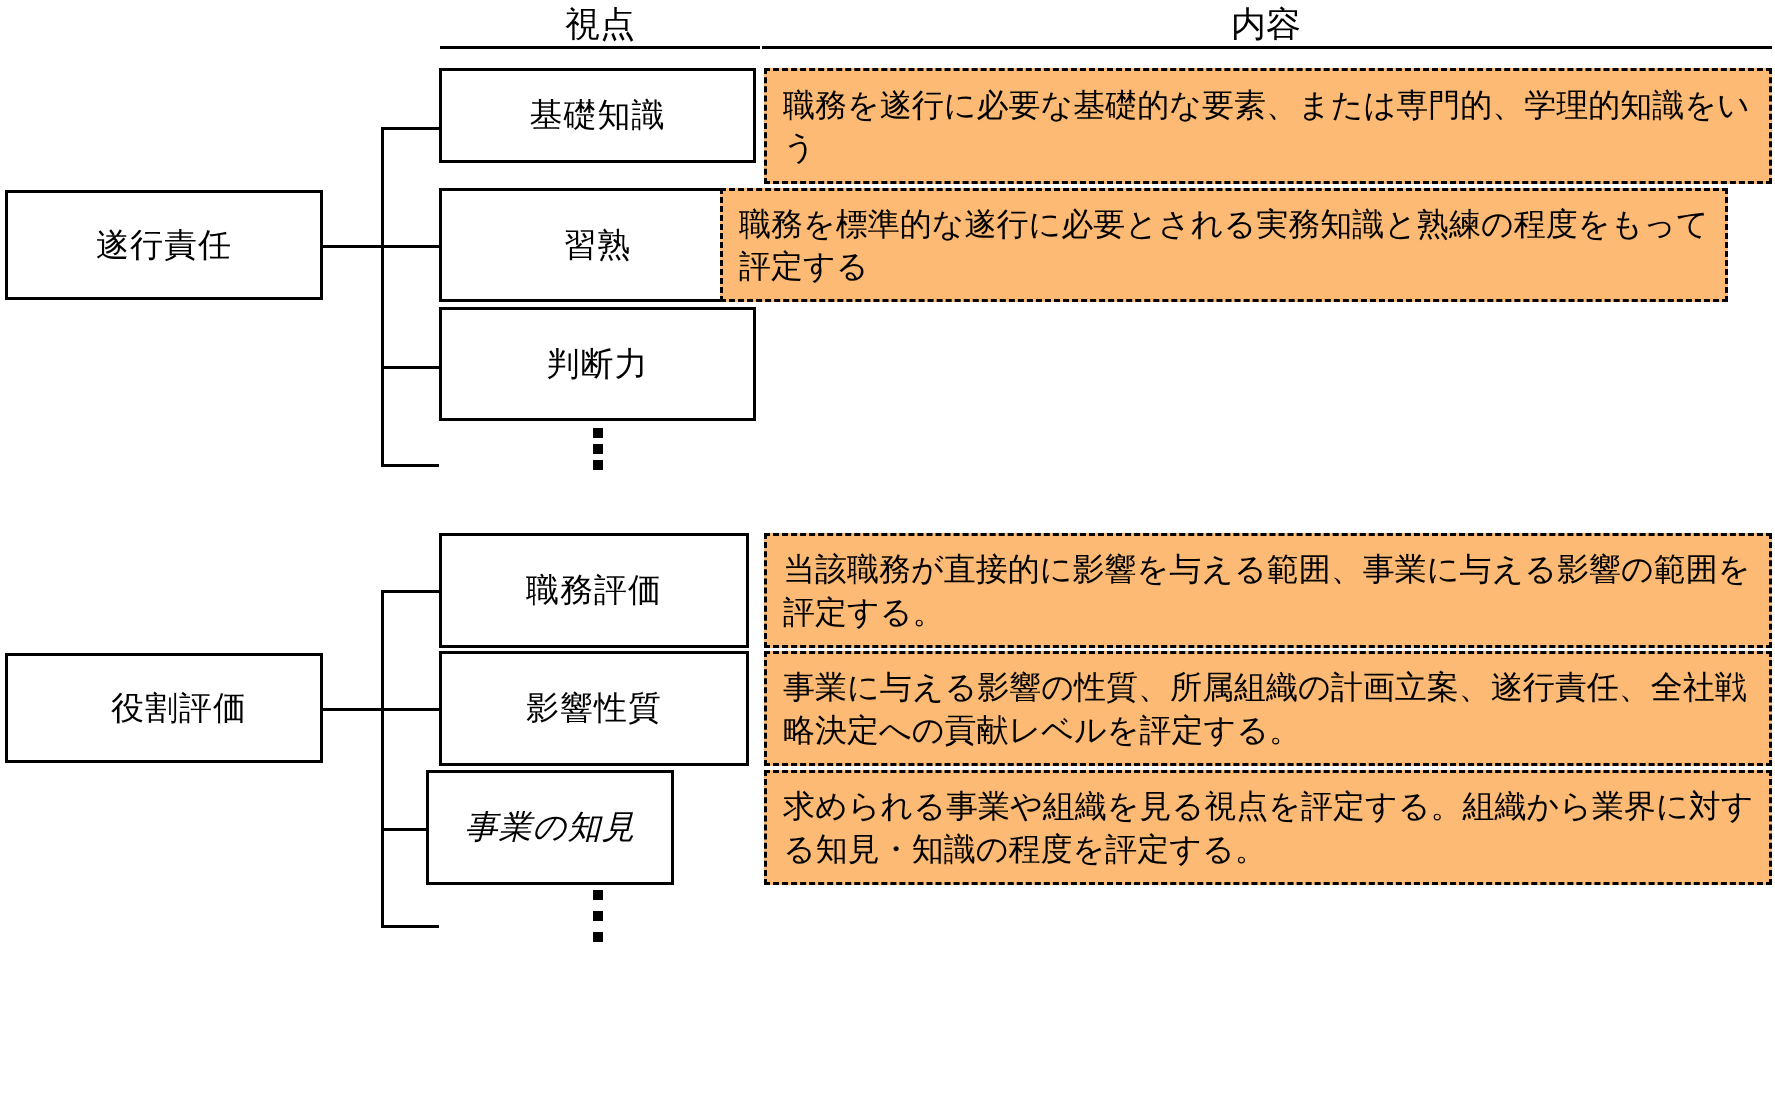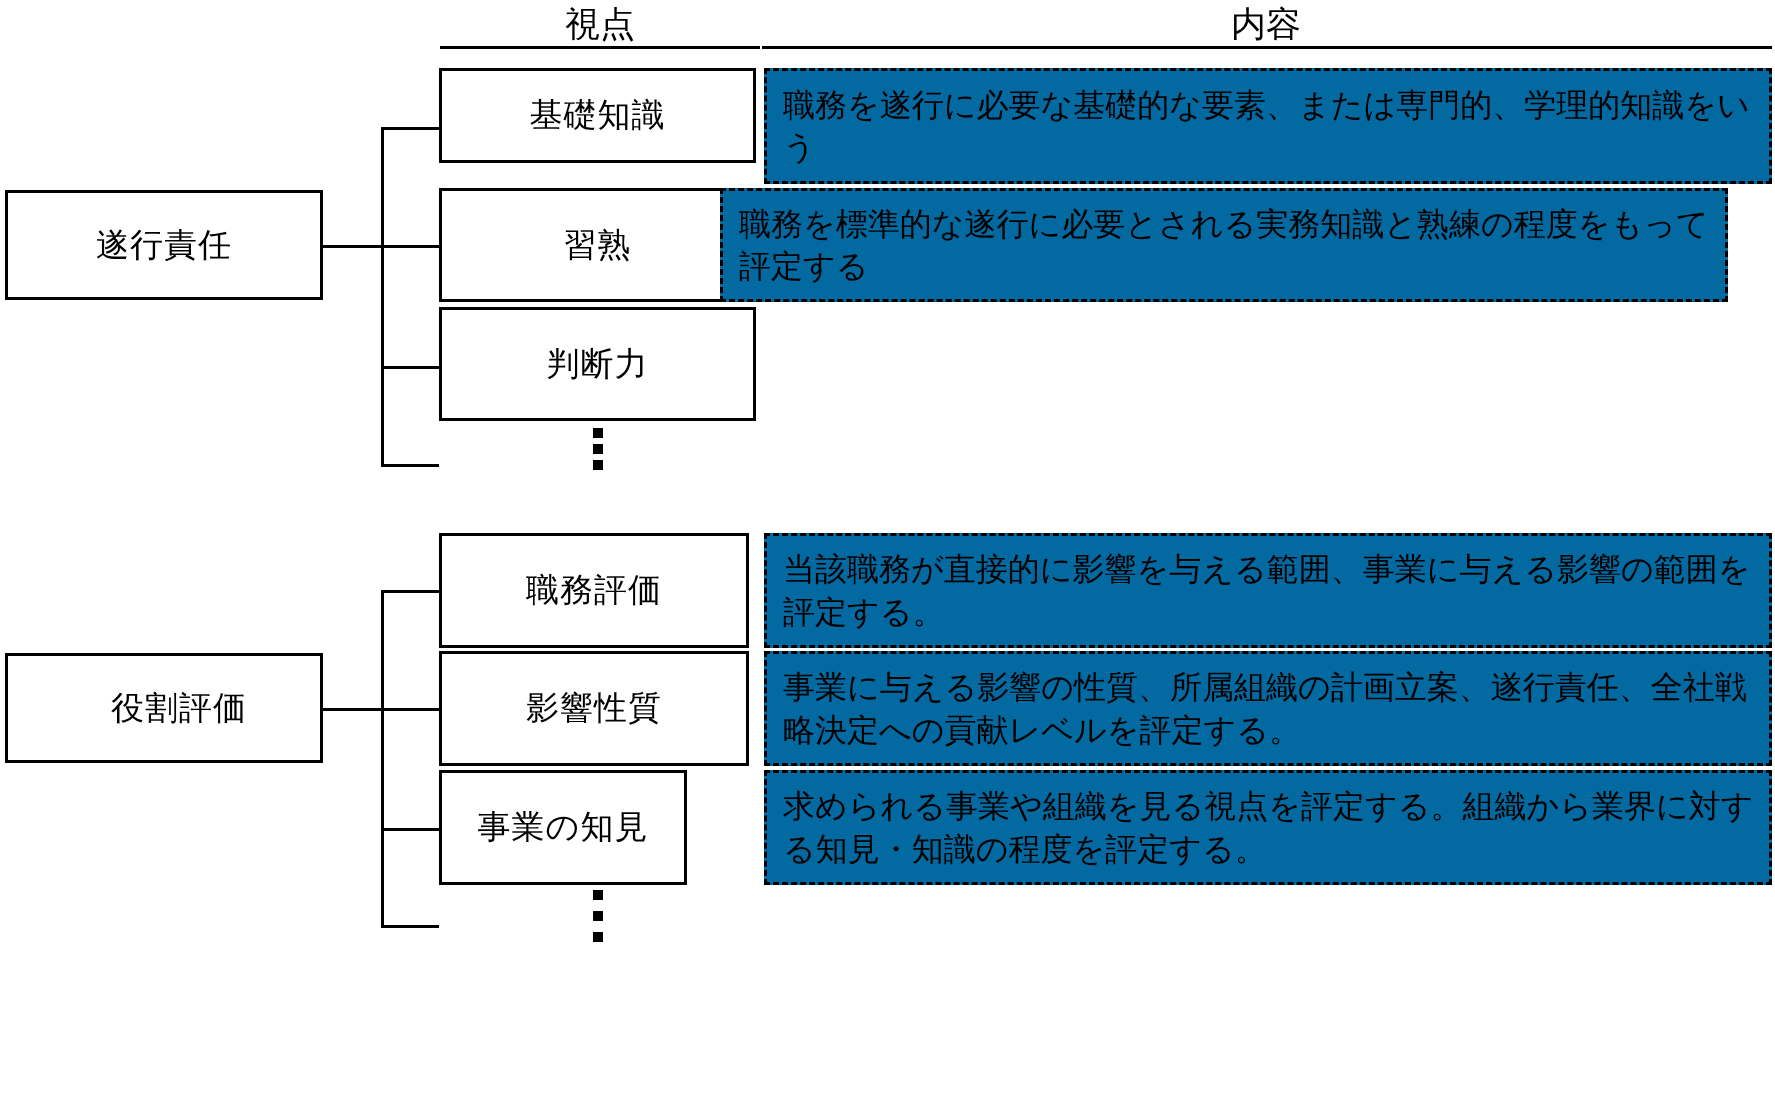--- a/index.html
+++ b/index.html
@@ -57,21 +57,21 @@
     align-items: center;
     justify-content: center;
     font-size: 33px;
     letter-spacing: 1px;
   }
 
   
   .content-box {
     position: absolute;
     border: 3px dashed #000;
-    background: #0369a1;
+    background: #fdba74;
     box-sizing: border-box;
     display: flex;
     align-items: center;
     padding: 6px 14px 6px 16px;
     font-size: 32px;
     line-height: 1.32;
     letter-spacing: 0px;
   }
   .content-box .txt {
     display: block;
@@ -153,21 +153,21 @@
 
   <div class="vline" style="left:381px; top:590px; height:336px;"></div>
 
   <div class="hline" style="left:381px; top:590px; width:58px;"></div>
   <div class="hline" style="left:381px; top:708px; width:58px;"></div>
   <div class="hline" style="left:381px; top:828px; width:58px;"></div>
   <div class="hline" style="left:381px; top:925px; width:58px;"></div>
 
   <div class="view-box" style="left:439px; top:533px; width:310px; height:115px;">職務評価</div>
   <div class="view-box" style="left:439px; top:651px; width:310px; height:115px;">影響性質</div>
-  <div class="view-box" style="left:439px; top:770px; width:248px; height:115px;">事業の知見</div>
+  <div class="view-box" style="left:426px; top:770px; width:248px; height:115px;font-style:italic;">事業の知見</div>
 
   <div class="content-box" style="left:764px; top:533px; width:1008px; height:115px;">
     <span class="txt">当該職務が直接的に影響を与える範囲、事業に与える影響の範囲を評定する。</span>
   </div>
   <div class="content-box indent2" style="left:764px; top:770px; width:1008px; height:115px;">
     <span class="txt">求められる事業や組織を見る視点を評定する。組織から業界に対する知見・知識の程度を評定する。</span>
   </div>
   <div class="content-box" style="left:764px; top:651px; width:1008px; height:115px;">
     <span class="txt">事業に与える影響の性質、所属組織の計画立案、遂行責任、全社戦略決定への貢献レベルを評定する。</span>
   </div>

